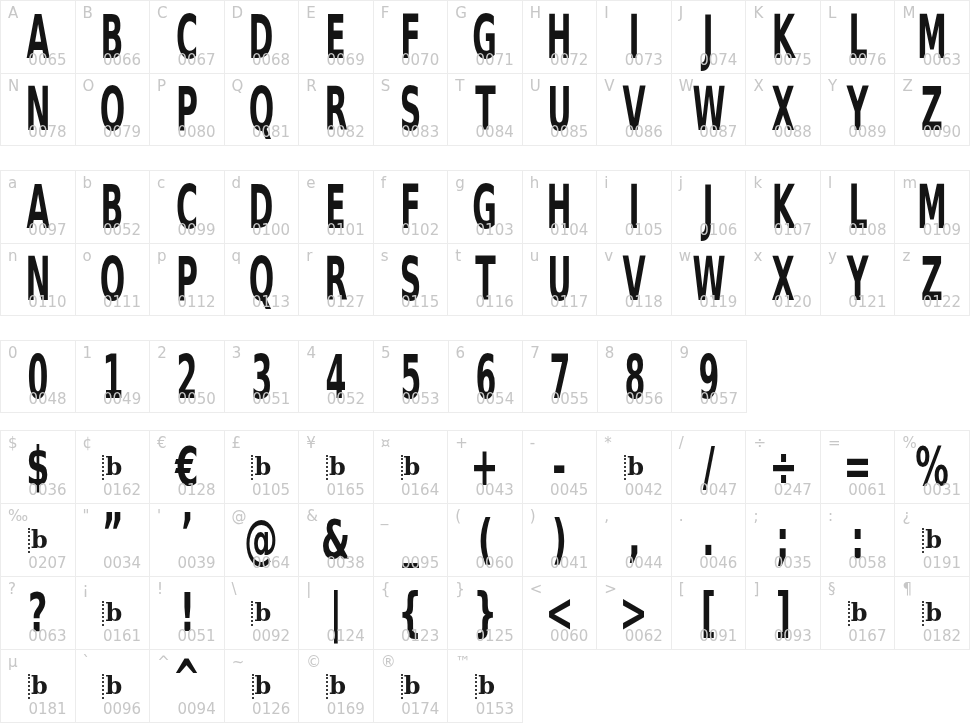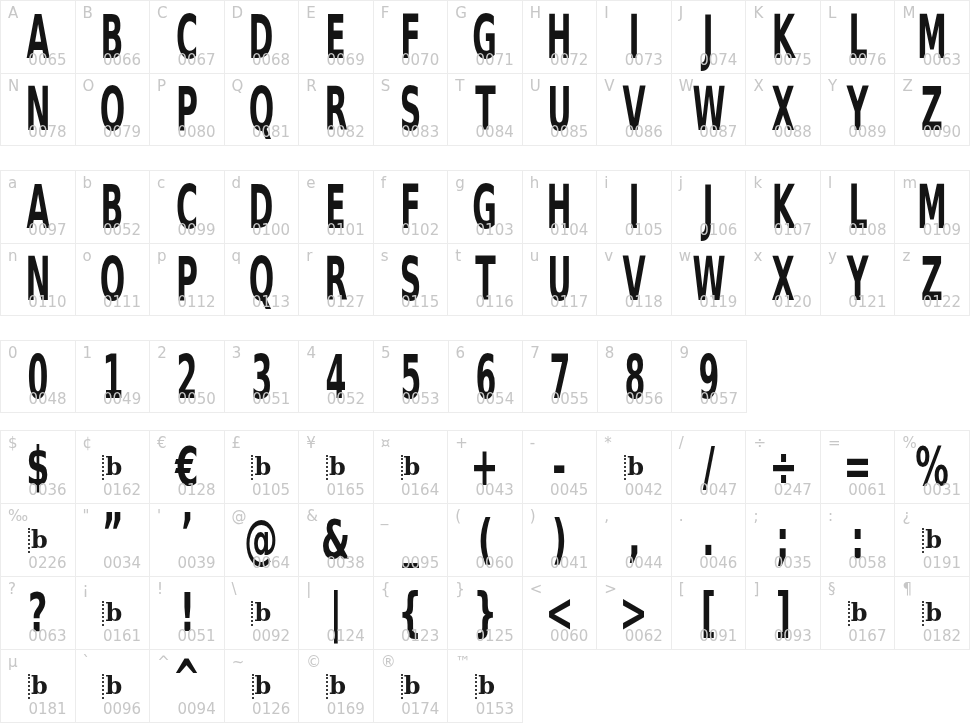--- a/index.html
+++ b/index.html
@@ -613,21 +613,21 @@
         <span class="code-label">0031</span>
       </div>
       <div class="cell">
         <span class="char-label">‰</span>
         <span class="glyph-wrap">
           <span class="missing">
             <span class="bar"></span>
             <span class="mark">b</span>
           </span>
         </span>
-        <span class="code-label">0226</span>
+        <span class="code-label">0207</span>
       </div>
       <div class="cell">
         <span class="char-label">"</span>
         <span class="glyph-wrap va-top">
           <span class="glyph">”</span>
         </span>
         <span class="code-label">0034</span>
       </div>
       <div class="cell">
         <span class="char-label">'</span>

